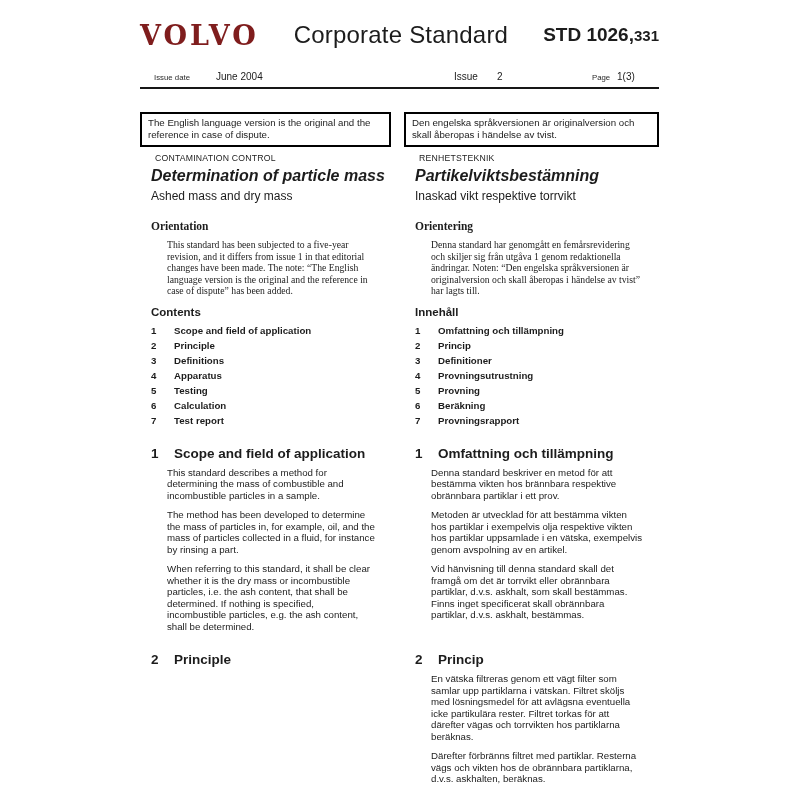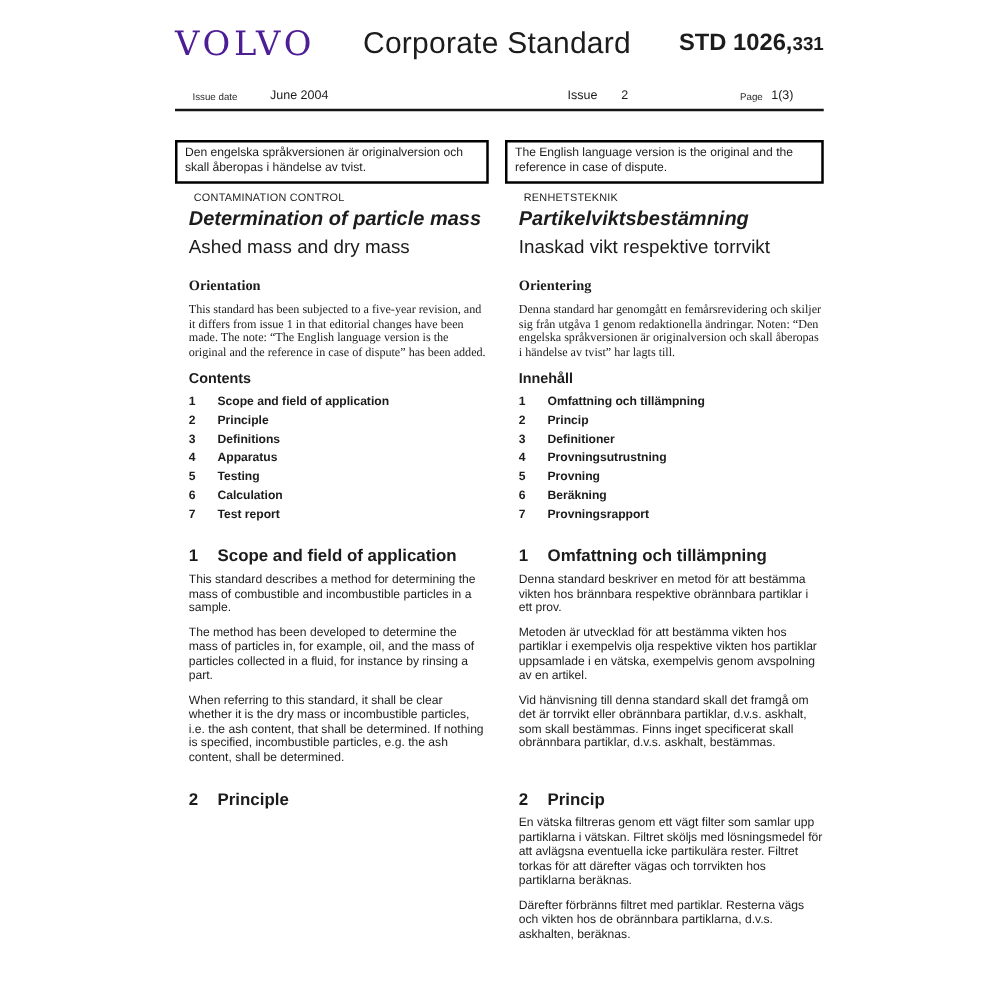--- a/index.html
+++ b/index.html
@@ -20,24 +20,24 @@
 
   
   .header-row {
     height: 46px;
     display: grid;
     grid-template-columns: auto 1fr auto;
     align-items: center;
   }
   .logo {
     font-family: "DejaVu Serif", serif;
-    font-weight: normal;
+    font-weight: bold;
     font-size: 27px;
     letter-spacing: 3px;
-    color: #4c1d95;
+    color: #7f1d1d;
   }
   .doc-type {
     font-size: 24px;
     font-weight: normal;
     text-align: center;
     letter-spacing: 0.2px;
   }
   .doc-number {
     font-size: 19px;
     font-weight: bold;
@@ -95,35 +95,35 @@
   }
   .doc-title {
     font-size: 16px;
     font-weight: bold;
     line-height: 18px;
     padding-left: 11px;
     margin-bottom: 4px;
     font-style: italic;
   }
   .doc-subtitle {
-    font-size: 15px;
+    font-size: 12px;
     padding-left: 11px;
     margin-bottom: 17px;
   }
   .block { padding-left: 11px; }
   .h-sub {
     font-size: 11.5px;
     font-weight: bold;
     margin: 0 0 6px;
     line-height: 13px;
   }
   .body-p {
     font-size: 9.7px;
     line-height: 11.5px;
-    margin: 0 0 8px;
+    margin: 0 16px 8px;
   }
   .orient-block { margin-bottom: 1px; font-family: Liberation Serif, serif; }
   .contents-block { margin-bottom: 6px; }
   .toc-item {
     display: flex;
     font-size: 9.7px;
     font-weight: bold;
     height: 15px;
     align-items: flex-start;
   }
@@ -156,22 +156,22 @@
     <span class="pos-issue-label">Issue</span>
     <span class="pos-issue-value">2</span>
     <span class="lbl pos-page-label">Page</span>
     <span class="pos-page-value">1(3)</span>
   </div>
 
   <div class="rule"></div>
 
   <div class="cols">
 
+    <div class="note">The English language version is the original and the reference in case of dispute.</div>
     <div class="note">Den engelska språkversionen är originalversion och skall åberopas i händelse av tvist.</div>
-    <div class="note">The English language version is the original and the reference in case of dispute.</div>
 
     <div class="cat">CONTAMINATION CONTROL</div>
     <div class="cat">RENHETSTEKNIK</div>
 
     <div class="doc-title">Determination of particle mass</div>
     <div class="doc-title">Partikelviktsbestämning</div>
 
     <div class="doc-subtitle">Ashed mass and dry mass</div>
     <div class="doc-subtitle">Inaskad vikt respektive torrvikt</div>
 

